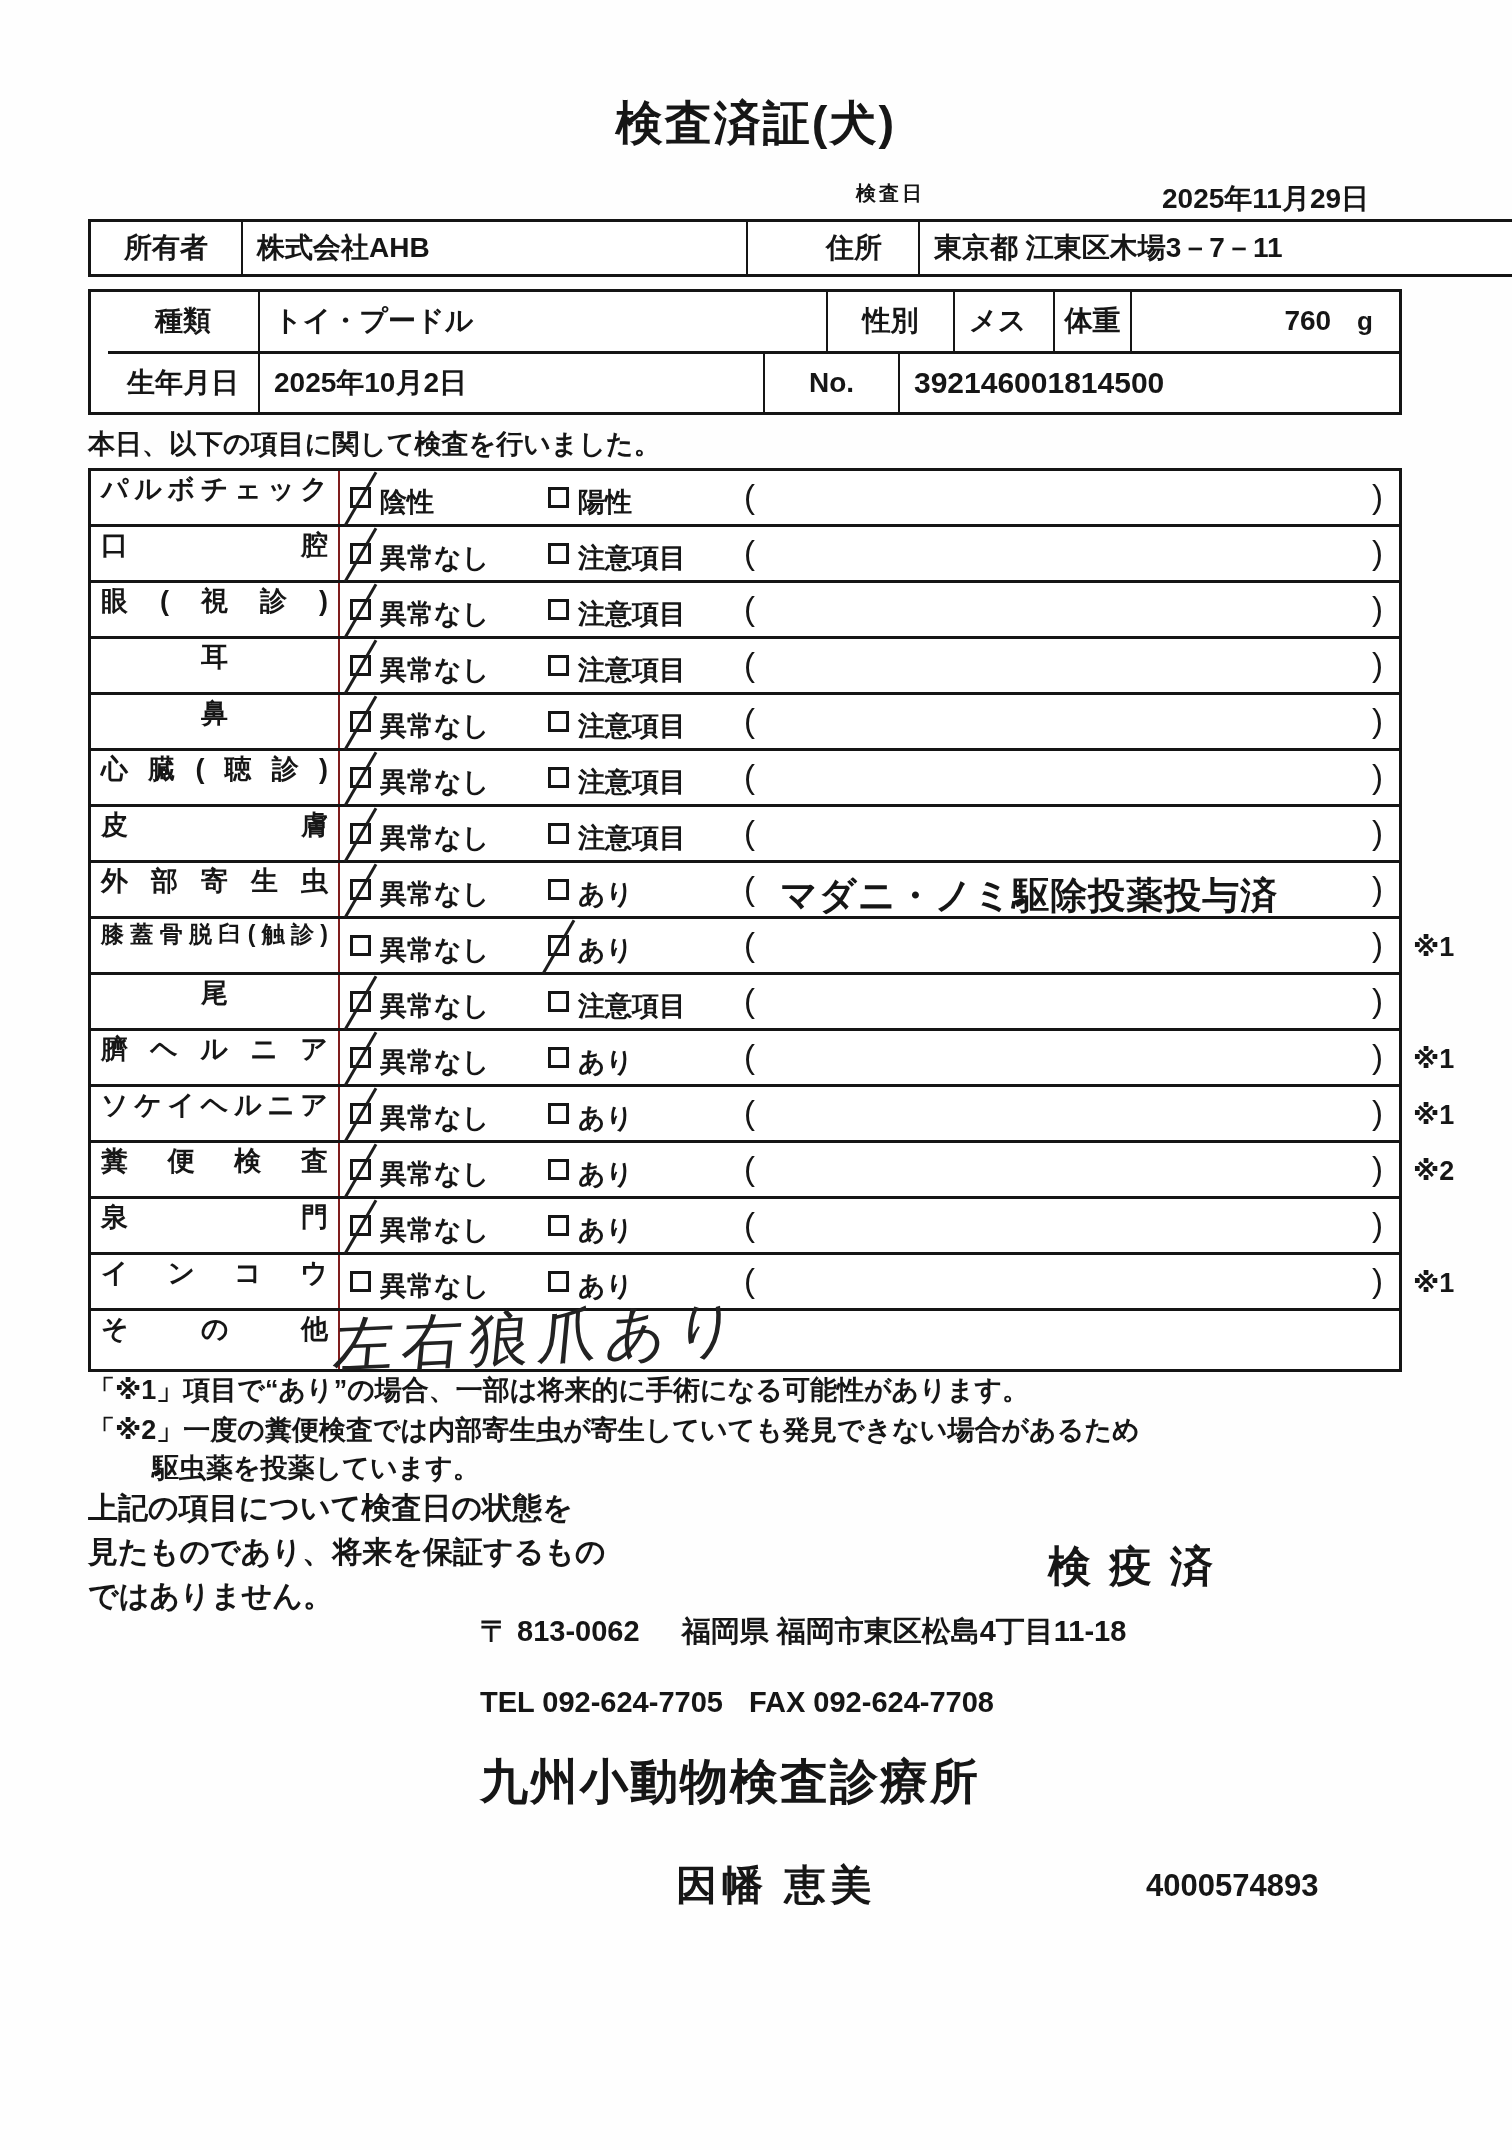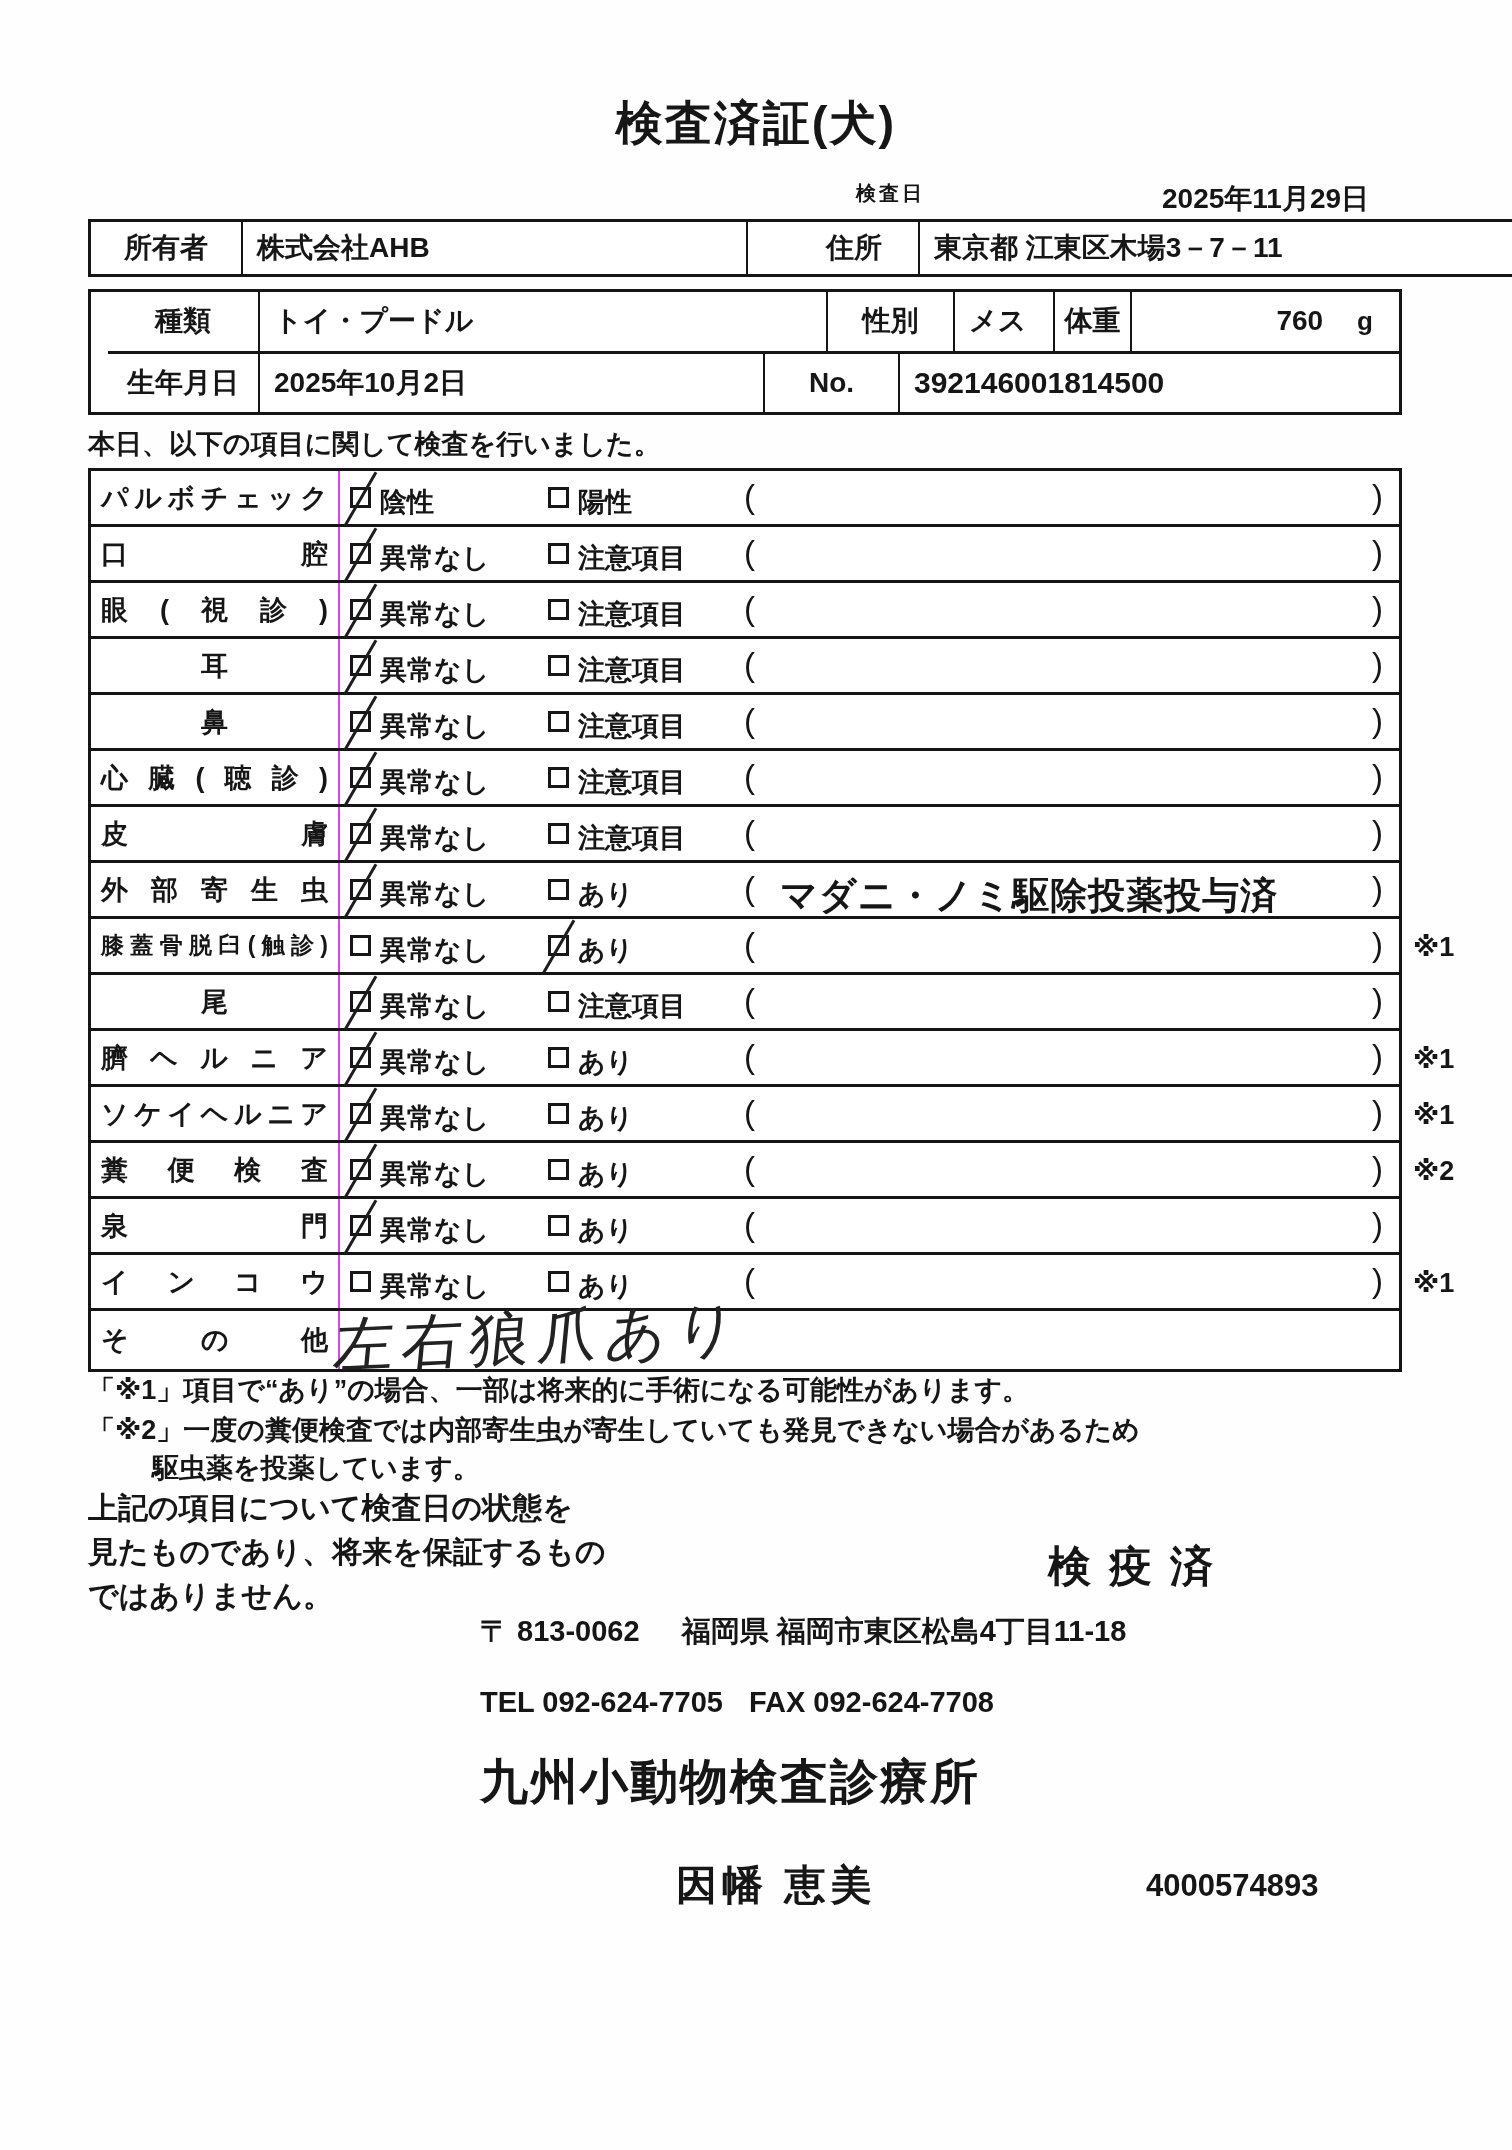--- a/index.html
+++ b/index.html
@@ -42,42 +42,42 @@
   #pet-row-a{height:63px;border-bottom:3px solid #151515;}
   #pet-row-b{height:60px;}
   .w-label{flex:0 0 152px;}
   #owner-table .w-owner{flex:0 0 505px;}
   #owner-table .w-addr-label{flex:0 0 130px;margin-left:42px;}
   #owner-table .w-addr{flex:1 1 auto;}
   #pet-row-a .w-breed{flex:0 0 568px;}
   #pet-row-a .w-sex-label{flex:0 0 127px;}
   #pet-row-a .w-sex{flex:0 0 100px;}
   #pet-row-a .w-wt-label{flex:0 0 77px;}
-  #pet-row-a .w-wt{flex:1 1 auto;justify-content:flex-end;padding-right:26px;gap:8px;}
+  #pet-row-a .w-wt{flex:1 1 auto;justify-content:flex-end;padding-right:26px;}
   #pet-row-b .w-birth{flex:0 0 505px;}
   #pet-row-b .w-no-label{flex:0 0 135px;}
   #pet-row-b .w-no{flex:1 1 auto;font-size:30px;}
   .unit{margin-left:26px;font-size:26px;}
 
   #intro-line{top:426px;left:88px;font-size:27px;font-weight:600;}
 
   
   #exam-table{
     position:absolute;left:88px;top:468px;width:1314px;
     border:3px solid #151515;box-sizing:border-box;background:#fff;
   }
   .trow{
     position:relative;display:flex;height:56px;
     border-bottom:3px solid #151515;box-sizing:border-box;
   }
   #exam-rows .trow:last-child{} 
   .trow-other{height:58px;border-bottom:none;}
   .tlabel{
-    flex:0 0 249px;border-right:2px solid #d946ef;box-sizing:border-box;
-    display:flex;align-items:center;padding:0 10px;
+    flex:0 0 249px;border-right:2px solid #7f1d1d;box-sizing:border-box;
+    display:flex;align-items:flex-start;padding:0 10px;
   }
   .tlabel-text{
     width:100%;font-size:27px;font-weight:600;
     text-align:justify;text-align-last:justify;
     white-space:nowrap;
   }
   .tlabel-text.center{text-align-last:center;}
   .tlabel-text.small{font-size:23px;}
   .tcontent{flex:1 1 auto;position:relative;}
   .cb{

